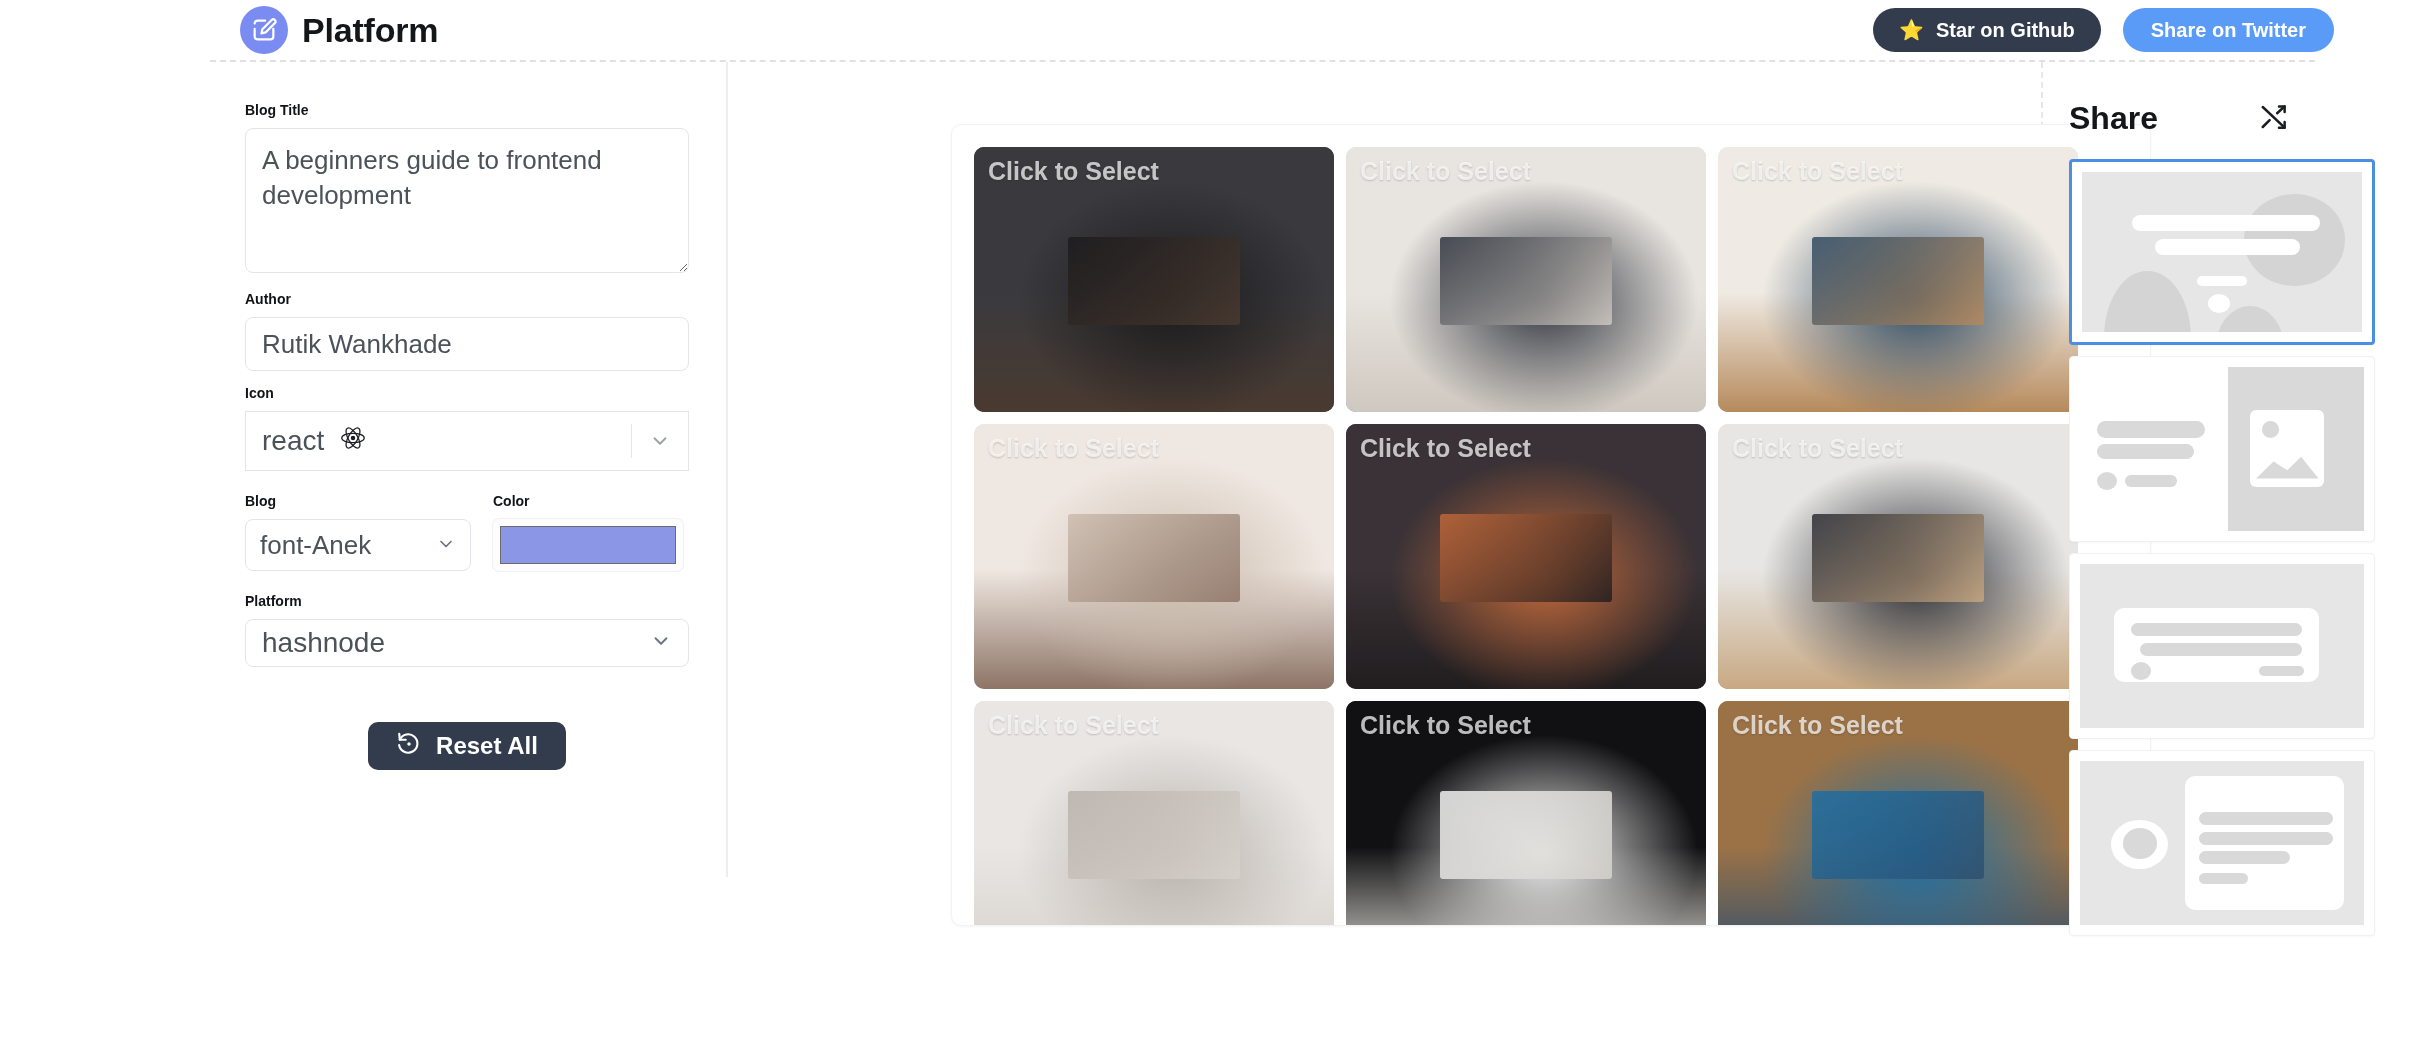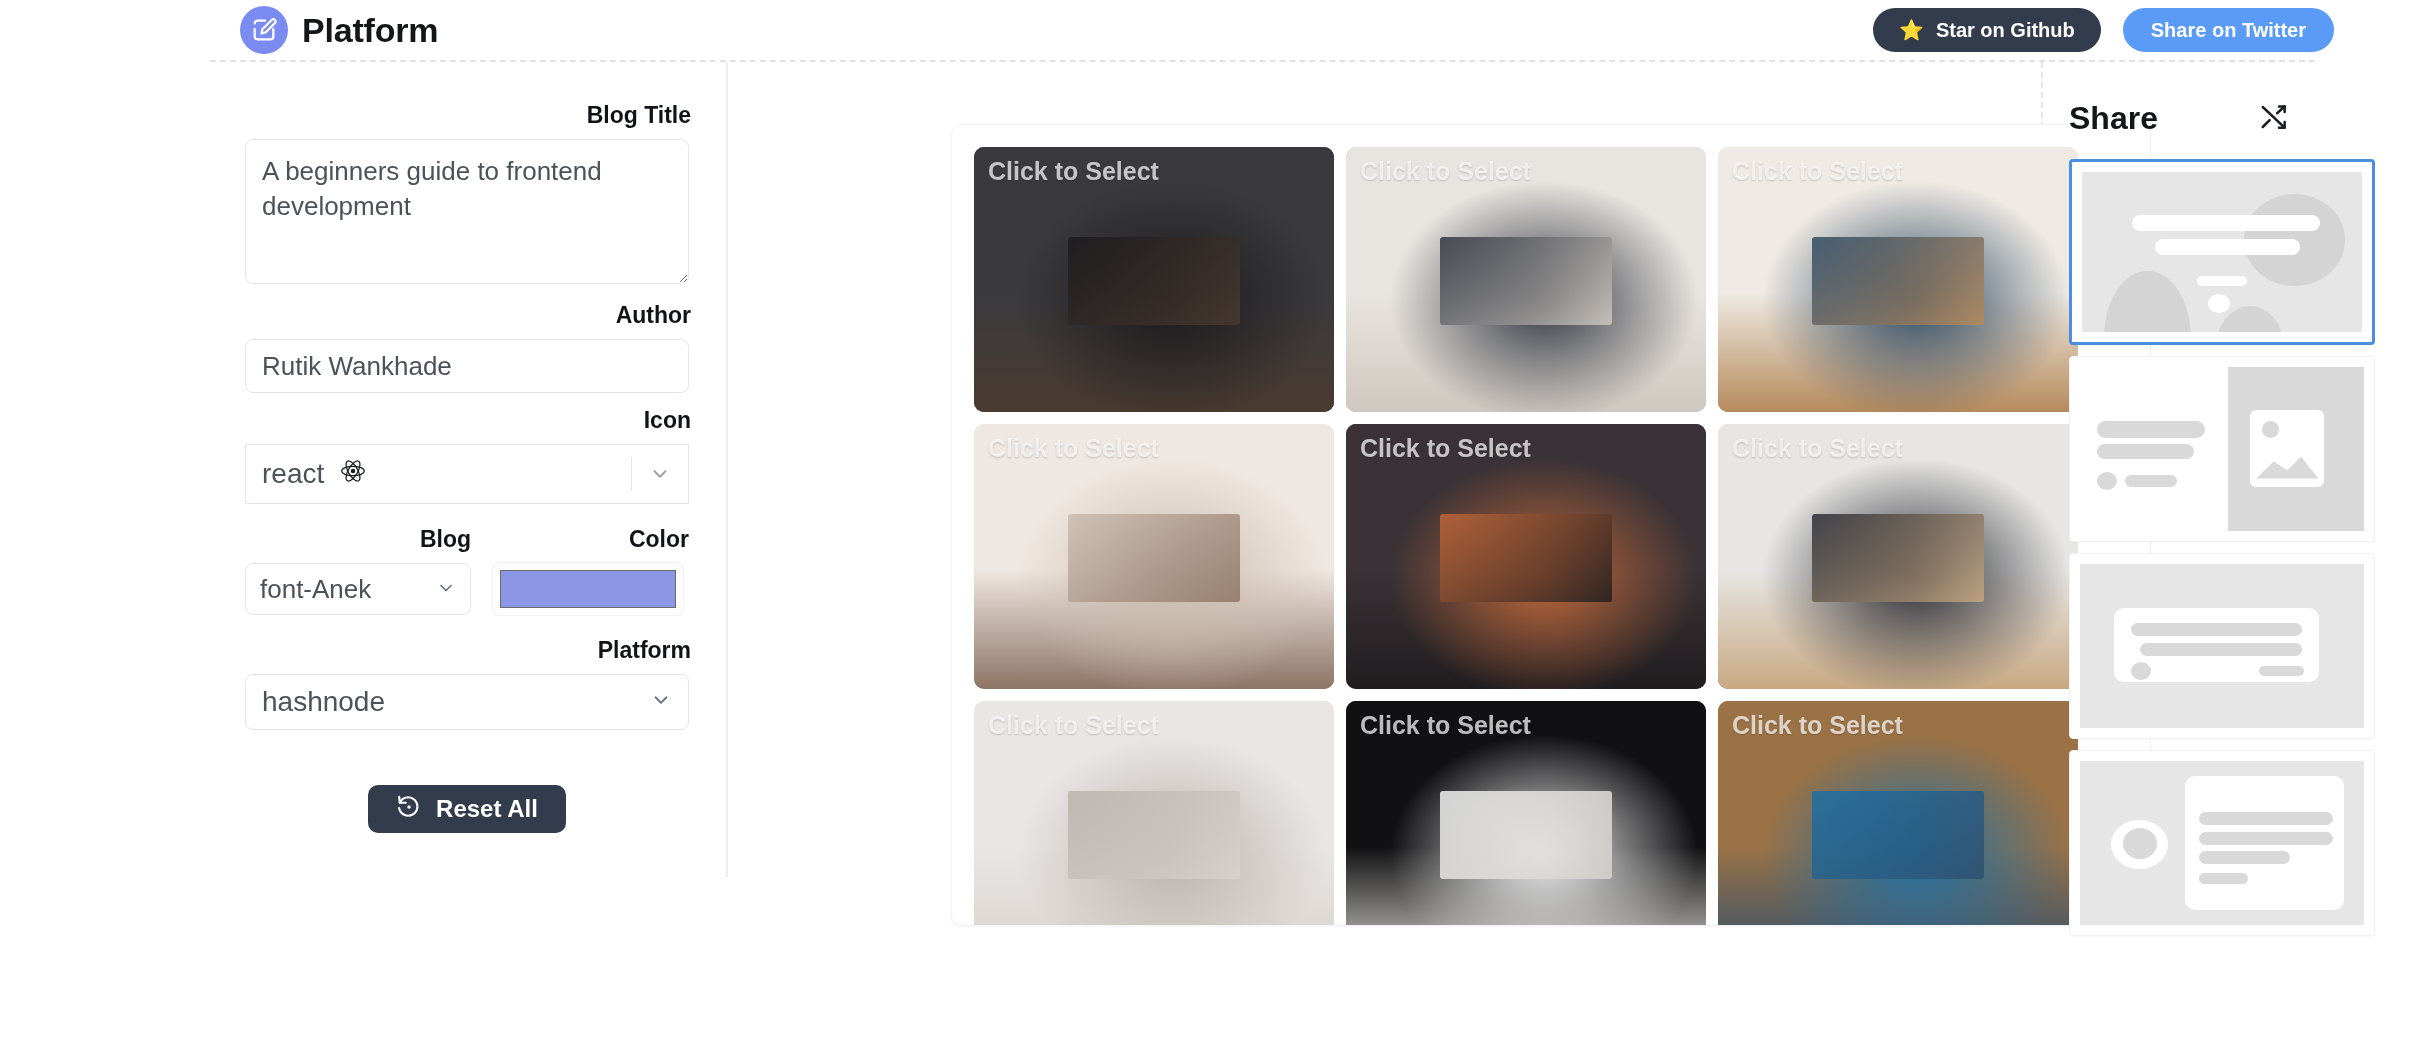--- a/index.html
+++ b/index.html
@@ -82,26 +82,25 @@
   
   .form-panel {
     position: absolute;
     left: 0; top: 0;
     width: 518px;
     height: 815px;
     border-right: 2px solid #eceef1;
     padding: 40px 35px 0 35px;
   }
   .field-label {
-    font-size: 23px;
+    font-size: 14px;
     font-weight: 600;
     color: #111318;
     margin: 0 0 10px 0;
     display: block;
-    text-align: right;
   }
   .title-textarea {
     width: 444px;
     height: 145px;
     border: 1px solid #e2e5e9;
     border-radius: 8px;
     padding: 14px 16px;
     font-size: 26px;
     line-height: 1.35;
     color: #4b5259;
@@ -173,21 +172,21 @@
     display: flex; align-items: center; justify-content: center;
     box-shadow: 0 0 0 1px #f0f1f3;
   }
   .color-swatch {
     width: 176px; height: 38px;
     background: #8b96e6;
     border: 1px solid #6b6b6b;
     cursor: pointer;
   }
   .platform-select {
-    width: 444px; height: 56px;
+    width: 444px; height: 48px;
     border: 1px solid #e2e5e9;
     border-radius: 8px;
     background: #fff;
     display: flex; align-items: center; justify-content: space-between;
     padding: 12px 16px;
     font-size: 28px; color: #4b5259;
     cursor: pointer;
   }
   .reset-row {
     width: 444px;

